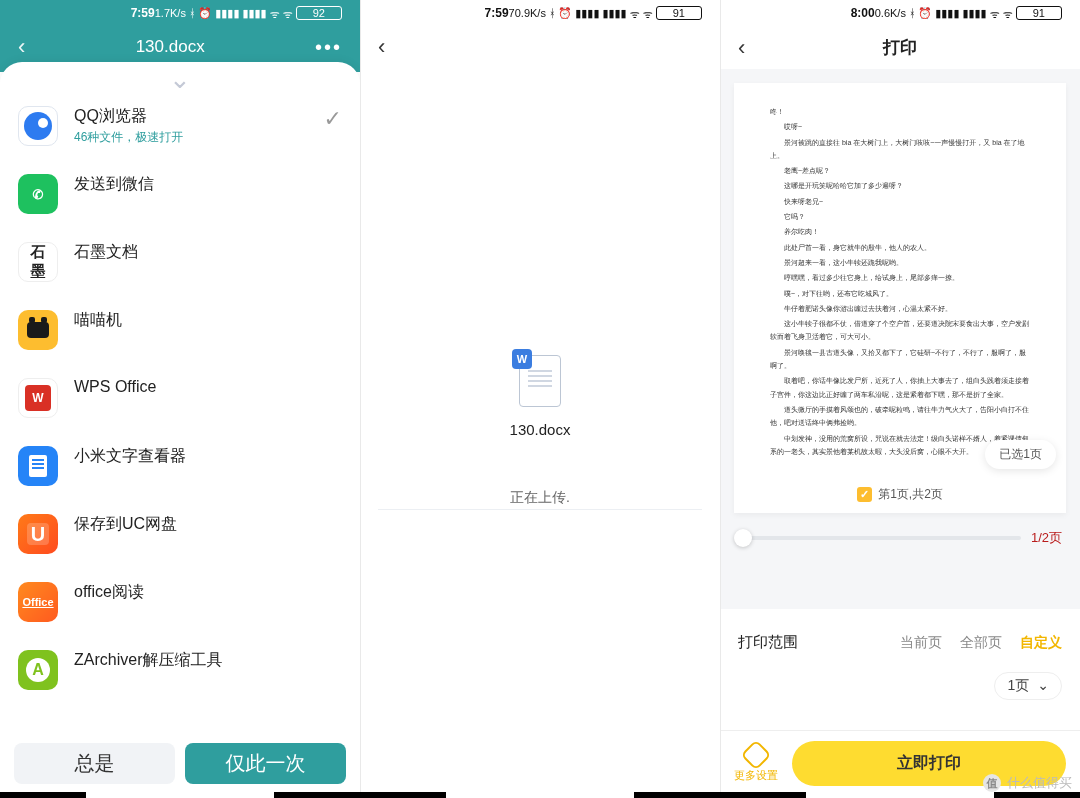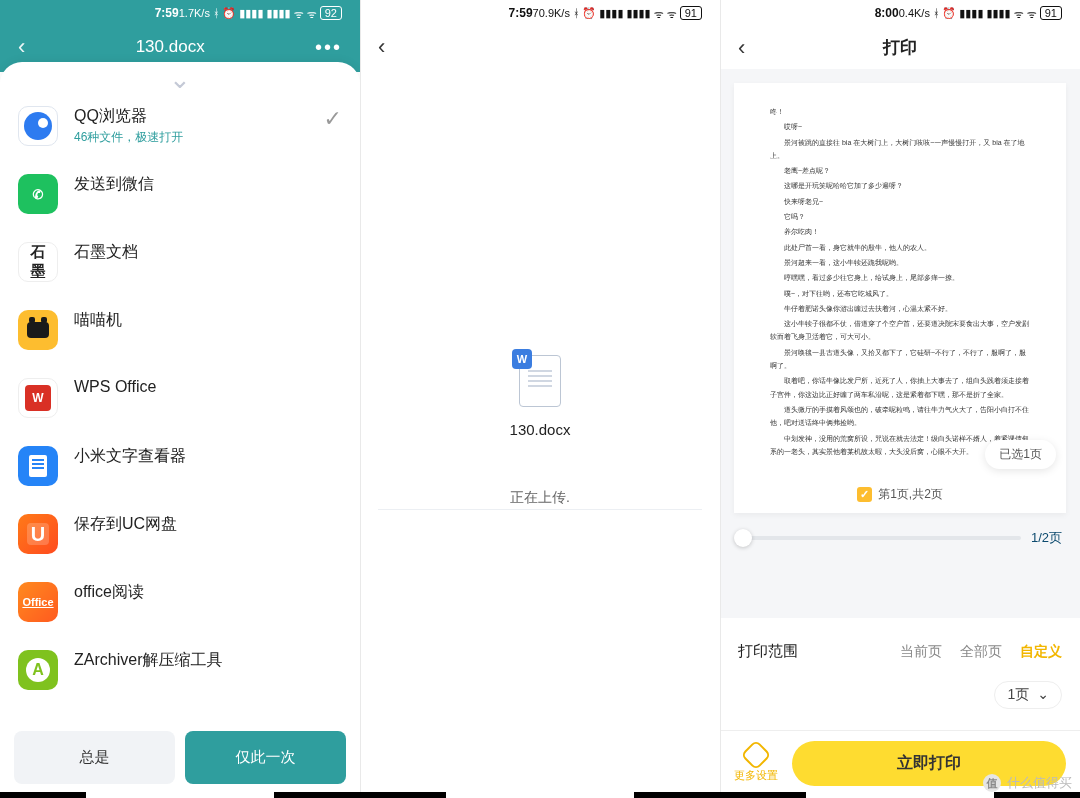--- a/index.html
+++ b/index.html
@@ -34,21 +34,21 @@
     height: 26px;
     display: flex;
     align-items: center;
     justify-content: flex-end;
     padding: 0 18px;
     font-size: 12px;
     font-weight: 600;
   }
   .status-right { display:flex; align-items:center; gap:3px; font-weight:500; }
   .status-right span { font-size:11px; }
-  .batt { border:1px solid currentColor; border-radius:3px; padding:0 4px; font-size:9px; line-height:12px; }
+  .batt { border:1px solid currentColor; border-radius:3px; padding:0 16px; font-size:9px; line-height:12px; }
   .teal-header {
     background: #2f9e9e;
     color: #fff;
     padding: 0 0 10px 0;
   }
   .teal-header .status-bar { color:#fff; }
   .teal-header .title-row {
     display:flex; align-items:center; justify-content:space-between;
     padding: 10px 18px 4px;
   }
@@ -106,21 +106,21 @@
   .icon-zarch { background:#7fc21e; }
   .zarch-a{width:24px;height:24px;background:#fff;border-radius:50%;display:flex;align-items:center;justify-content:center;color:#7fc21e;font-weight:800;font-size:16px;}
   .app-text { display:flex; flex-direction:column; }
   .app-label { font-size:16px; color:#222; }
   .app-sub { font-size:12px; color:#2f9e9e; margin-top:2px; }
   .app-check { margin-left:auto; color:#999; font-size:22px; }
   .footer-buttons {
     display:flex; gap:10px; padding:10px 14px 14px;
   }
   .btn {
-    flex:1; text-align:center; padding:17px 0; border-radius:8px; font-size:15px;
+    flex:1; text-align:center; padding:7px 0; border-radius:8px; font-size:20px;
   }
   .btn-gray { background:#f1f3f6; color:#333; }
   .btn-teal { background:#2f9e9e; color:#fff; }
 
   
   .plain-header {
     display:flex; align-items:center; padding:10px 18px 6px;
   }
   .plain-header .back-arrow { color:#222; }
   .center-block {
@@ -159,25 +159,25 @@
     font-size:12px; color:#555; box-shadow:0 2px 8px rgba(0,0,0,.1);
   }
   .page-footer{
     position:absolute; bottom:10px; left:0; right:0;
     display:flex; justify-content:center; align-items:center; gap:6px;
     font-size:12px; color:#555;
   }
   .page-footer .cb{width:15px;height:15px;background:#fdbd2f;border-radius:3px;display:flex;align-items:center;justify-content:center;color:#fff;font-size:11px;font-weight:800;}
   .slider-row{
     display:flex; align-items:center; gap:10px; padding:16px 4px 12px;
-    font-size:13px; color:#0c4a6e;
+    font-size:13px; color:#b91c1c;
   }
   .slider-track{flex:1;height:4px;background:#e3e6ea;border-radius:2px;position:relative;}
   .slider-thumb{position:absolute;left:0;top:50%;transform:translate(-4px,-50%);width:18px;height:18px;background:#fff;border-radius:50%;box-shadow:0 1px 4px rgba(0,0,0,.2);}
-  .settings-panel{background:#fff; padding:14px 18px 12px;}
+  .settings-panel{background:#fff; padding:14px 18px 21px;}
   .set-row{display:flex;align-items:center;justify-content:space-between;padding:10px 0;font-size:15px;}
   .seg { display:flex; gap:18px; font-size:14px; }
   .seg span{color:#888;}
   .seg span.active{color:#f2b600;font-weight:600;}
   .select-chip{display:flex;align-items:flex-start;gap:8px;background:#fff;border:1px solid #eee;border-radius:18px;padding:4px 12px;font-size:14px;color:#444;}
   .stepper{display:flex;align-items:center;gap:0;}
   .step-btn{width:34px;height:30px;background:#f5f6f8;border-radius:15px;display:flex;align-items:center;justify-content:center;font-size:18px;color:#555;}
   .step-val{width:44px;text-align:center;font-size:15px;}
   .bottom-bar{
     display:flex; align-items:center; gap:14px; padding:10px 14px 12px; background:#fff;
@@ -347,21 +347,21 @@
   <div class="divider"></div>
   <div class="navbar">
       <div class="inlay"></div>
     </div>
 </div>
 
 <div class="phone">
   <div class="status-bar" style="color:#111;">
     <span>8:00</span>
     <span class="status-right">
-      <span>0.4K/s</span>
+      <span>0.6K/s</span>
       <span>ᚼ</span>
       <span>⏰</span>
       <span>▮▮▮▮</span>
       <span>▮▮▮▮</span>
       <span>ᯤ</span>
       <span>ᯤ</span>
       <span class="batt">91</span>
     </span>
   </div>
   <div class="p3-head">

